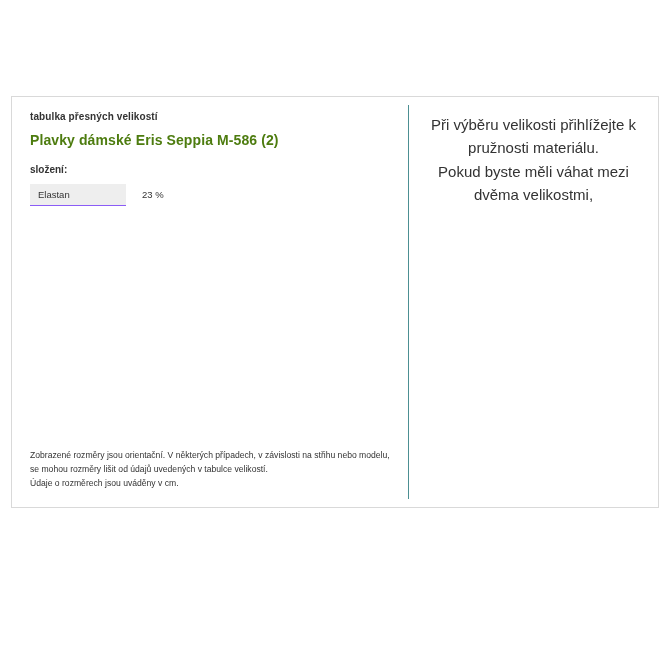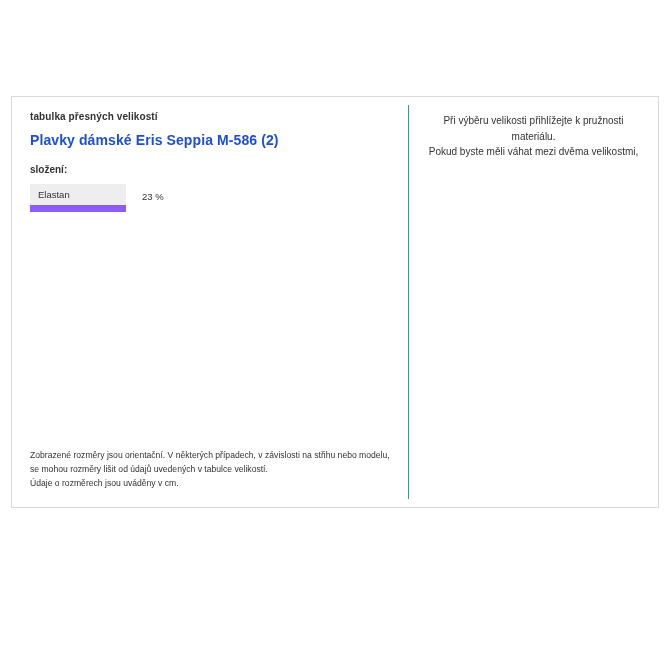--- a/index.html
+++ b/index.html
@@ -49,50 +49,50 @@
   .eyebrow {
     font-size: 10px;
     font-weight: bold;
     color: #333333;
     letter-spacing: 0.1px;
     margin: 0 0 9px 0;
   }
   .title {
     font-size: 14px;
     font-weight: bold;
-    color: #1d4ed8;
+    color: #4d7c0f;
     margin: 10px 0 16px 0;
     letter-spacing: 0.1px;
   }
   .subtitle {
     font-size: 10px;
     font-weight: bold;
     color: #333333;
     margin: 0 0 9px 0;
   }
   table.composition {
     border-collapse: collapse;
     font-size: 9.5px;
     color: #333333;
   }
   table.composition td {
     padding: 5px 8px;
     vertical-align: middle;
   }
   table.composition td.mat {
     background: #eeeeee;
-    border-bottom: 7px solid #8b5cf6;
+    border-bottom: 1px solid #8b5cf6;
     width: 80px;
   }
   table.composition td.val {
     padding-left: 16px;
     width: 70px;
   }
   .note-right {
-    font-size: 10px;
+    font-size: 15px;
     color: #333333;
     line-height: 1.55;
   }
   .footnote {
     position: absolute;
     left: 18px;
     bottom: 16px;
     font-size: 8.6px;
     color: #333333;
     line-height: 1.62;

